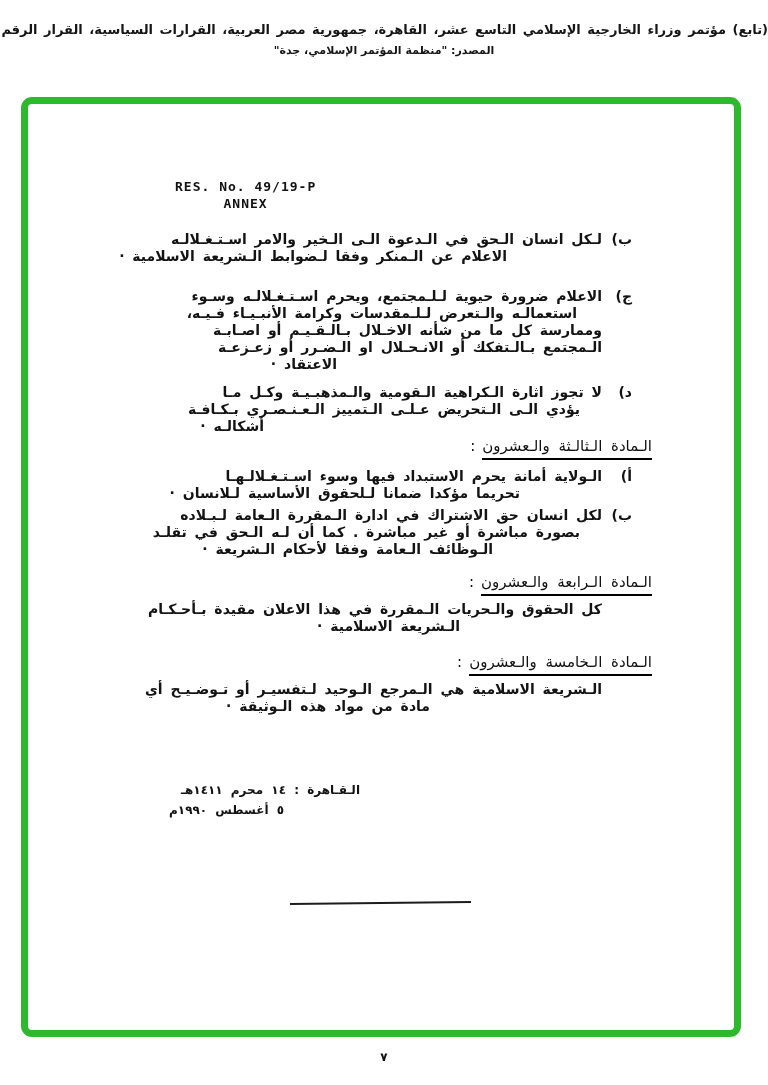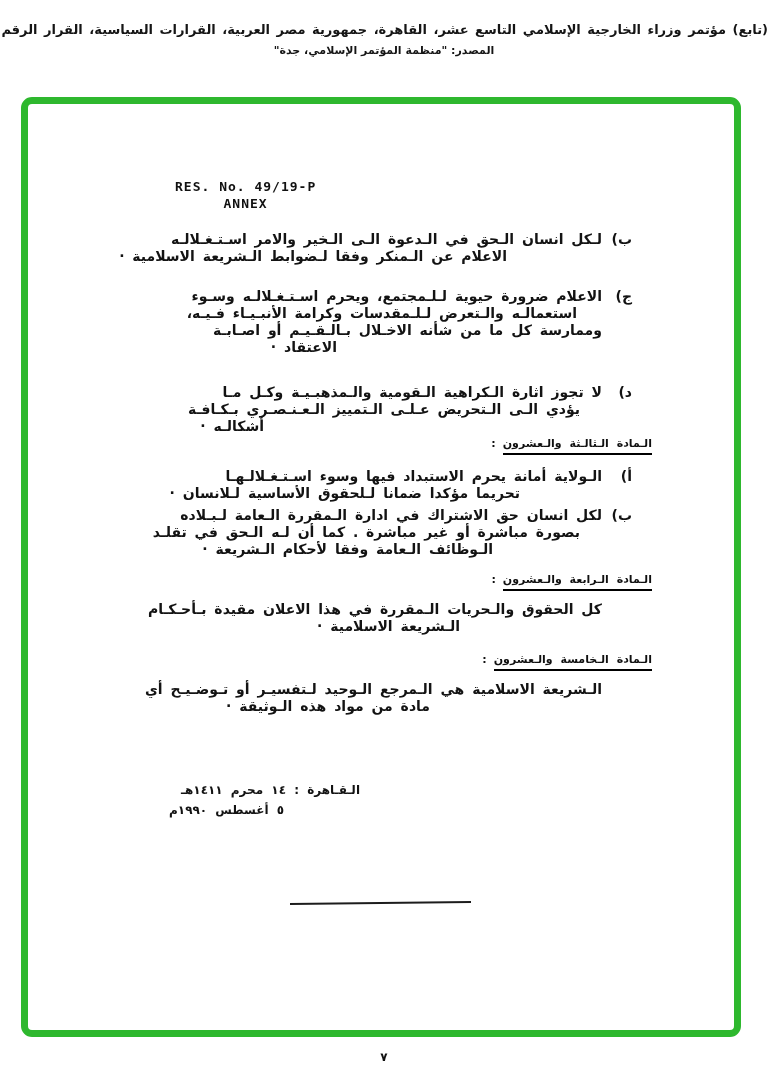--- a/index.html
+++ b/index.html
@@ -30,21 +30,21 @@
   }
   .par .marker{width:26px;flex:none;text-align:right;}
   .par .ptext{flex:1;text-align:right;}
   .par-plain{
     position:absolute;right:132px;width:485px;direction:rtl;text-align:right;
     font-size:14px;font-weight:bold;line-height:17px;word-spacing:3px;color:#131313;
   }
   .ln{white-space:nowrap;}
   
   .art-heading{
-    position:absolute;right:82px;direction:rtl;font-size:11px;font-weight:bold;
+    position:absolute;right:82px;direction:rtl;font-size:15px;font-weight:normal;
     word-spacing:4px;color:#101010;white-space:nowrap;
   }
   .art-heading .art-title{border-bottom:2px solid #000;padding-bottom:3px;}
   .art-heading .art-colon{margin-right:7px;}
   
   .dateline{
     position:absolute;right:374px;top:676px;direction:rtl;text-align:right;
     font-size:12px;font-weight:bold;line-height:20px;word-spacing:4px;white-space:nowrap;color:#131313;
   }
   .dateline .d2{margin-right:76px;}
@@ -77,20 +77,21 @@
         <div class="ln" style="margin-right:95px">الاعلام عن الـمنكر وفقا لـضوابط الـشريعة الاسلامية ·</div>
       </div>
     </div>
 
     <div class="par" style="top:184px">
       <span class="marker">ج)</span>
       <div class="ptext">
         <div class="ln">الاعلام ضرورة حيوية لـلـمجتمع، ويحرم اسـتـغـلالـه وسـوء</div>
         <div class="ln" style="margin-right:25px">استعمالـه والـتعرض لـلـمقدسات وكرامة الأنبـيـاء فـيـه،</div>
         <div class="ln">وممارسة كل ما من شأنه الاخـلال بـالـقـيـم أو اصـابـة</div>
+        <div class="ln">الـمجتمع بـالـتفكك أو الانـحـلال او الـضـرر أو زعـزعـة</div>
         <div class="ln" style="margin-right:265px">الاعتقاد ·</div>
       </div>
     </div>
 
     <div class="par" style="top:280px">
       <span class="marker">د)</span>
       <div class="ptext">
         <div class="ln">لا تجوز اثارة الـكراهية الـقومية والـمذهبـيـة وكـل مـا</div>
         <div class="ln" style="margin-right:22px">يؤدي الـى الـتحريض عـلـى الـتمييز الـعـنـصـري بـكـافـة</div>
         <div class="ln" style="margin-right:338px">أشكالـه ·</div>

